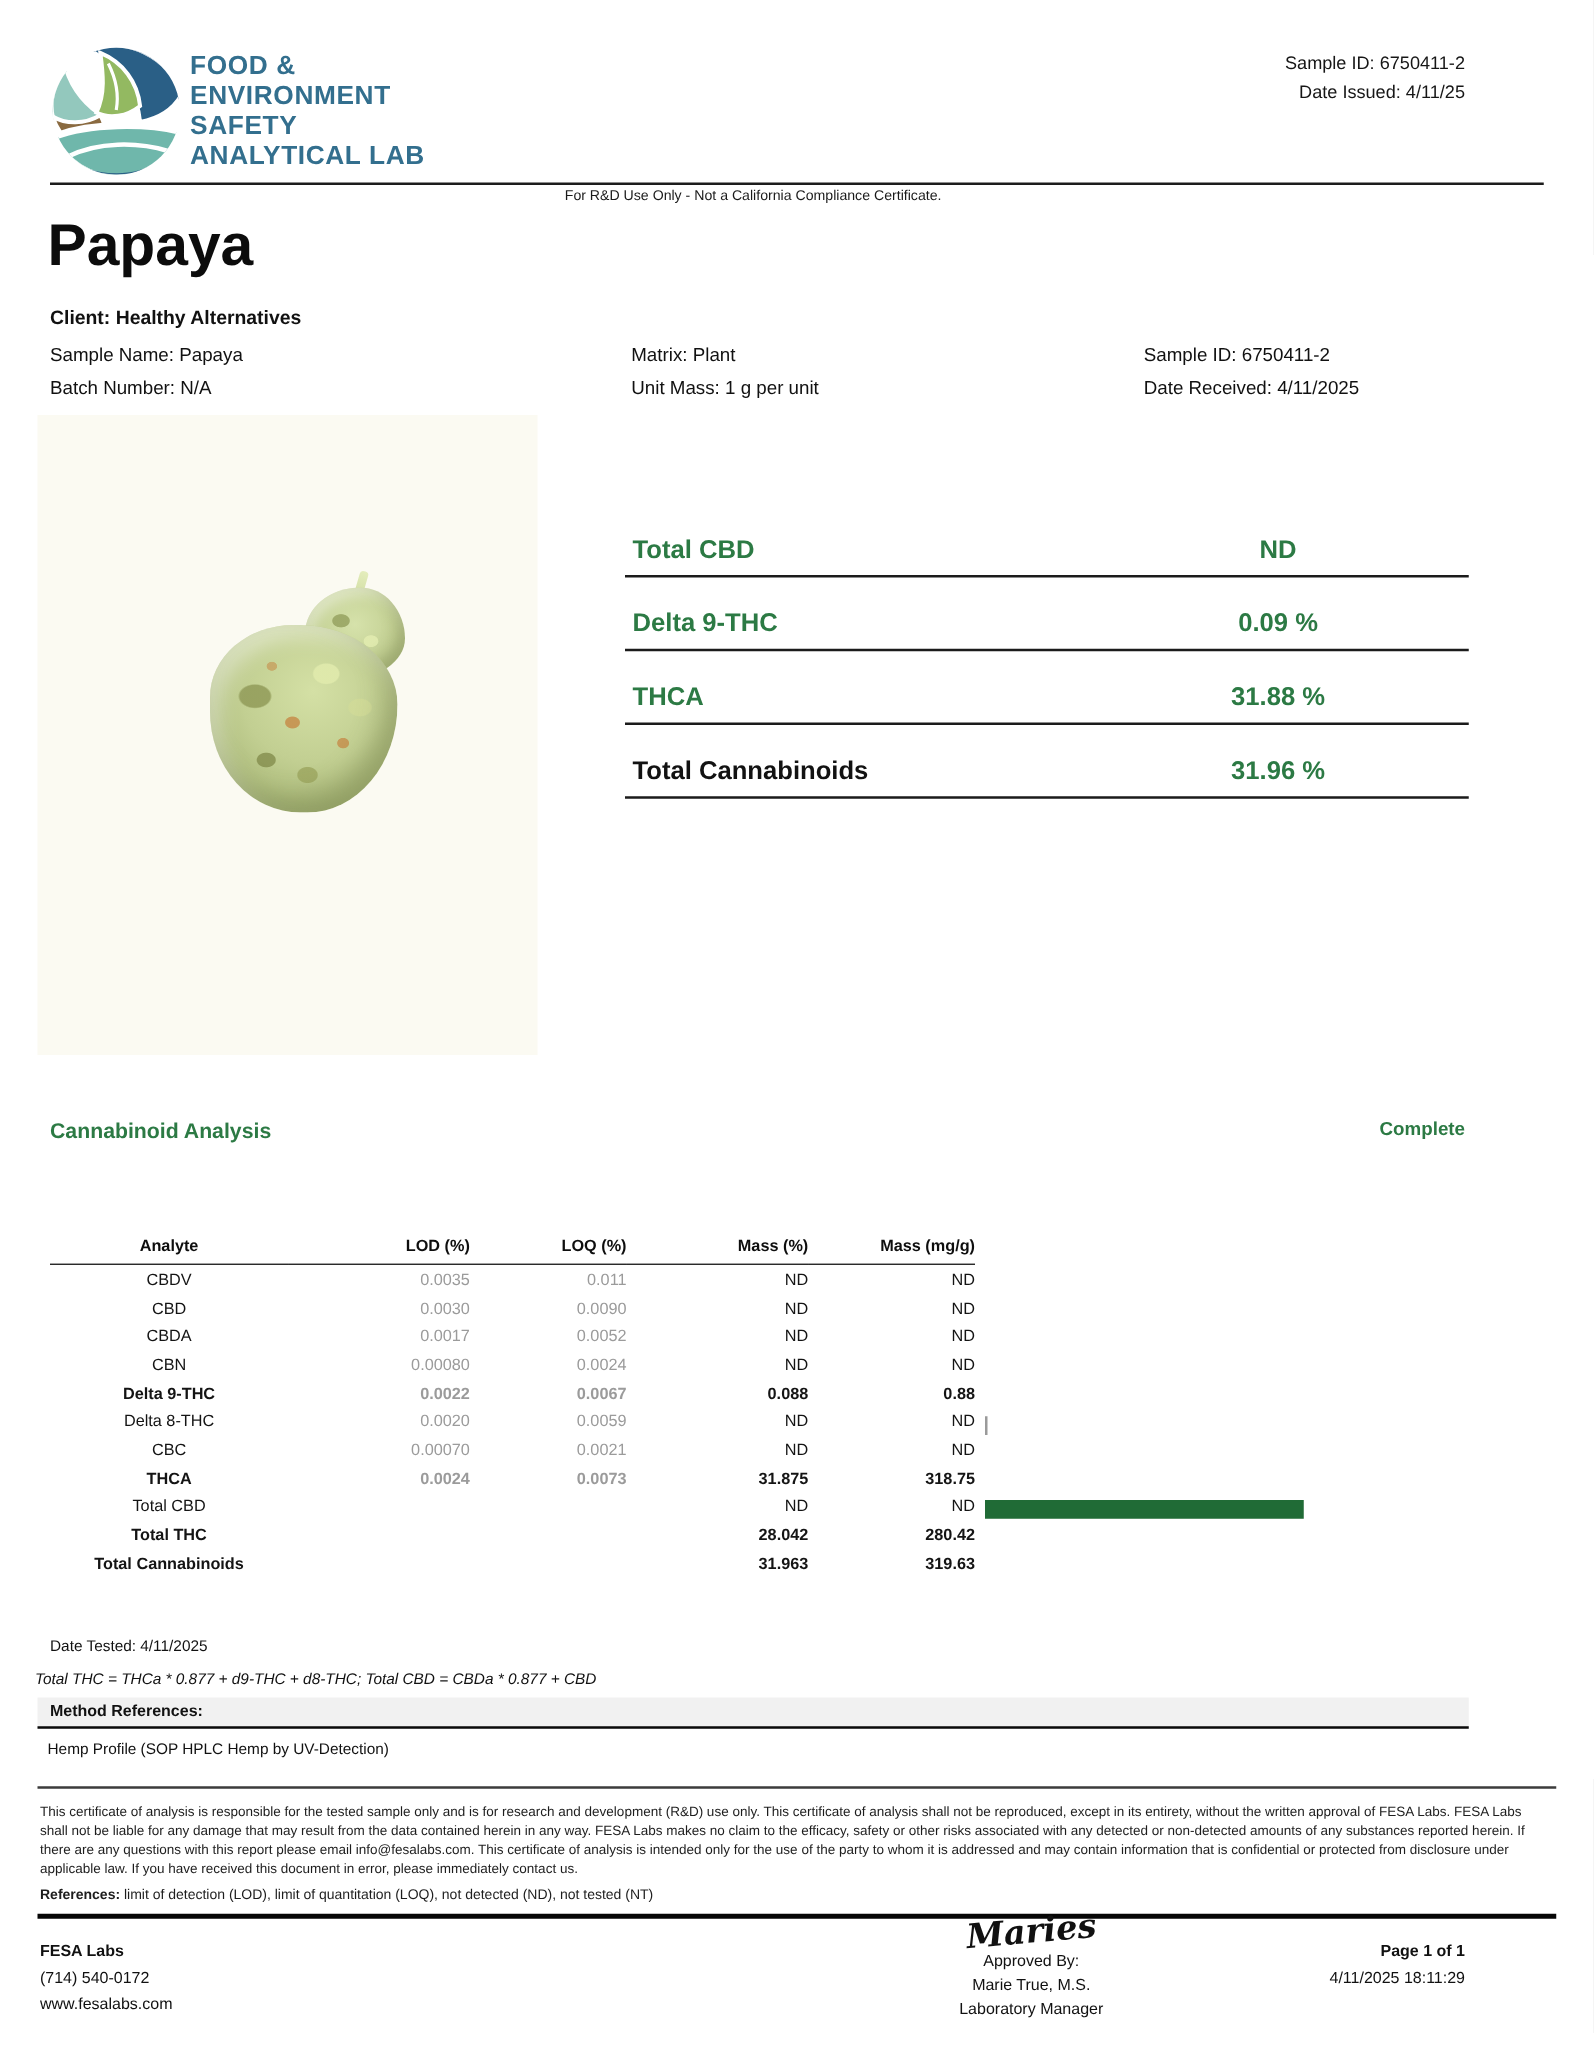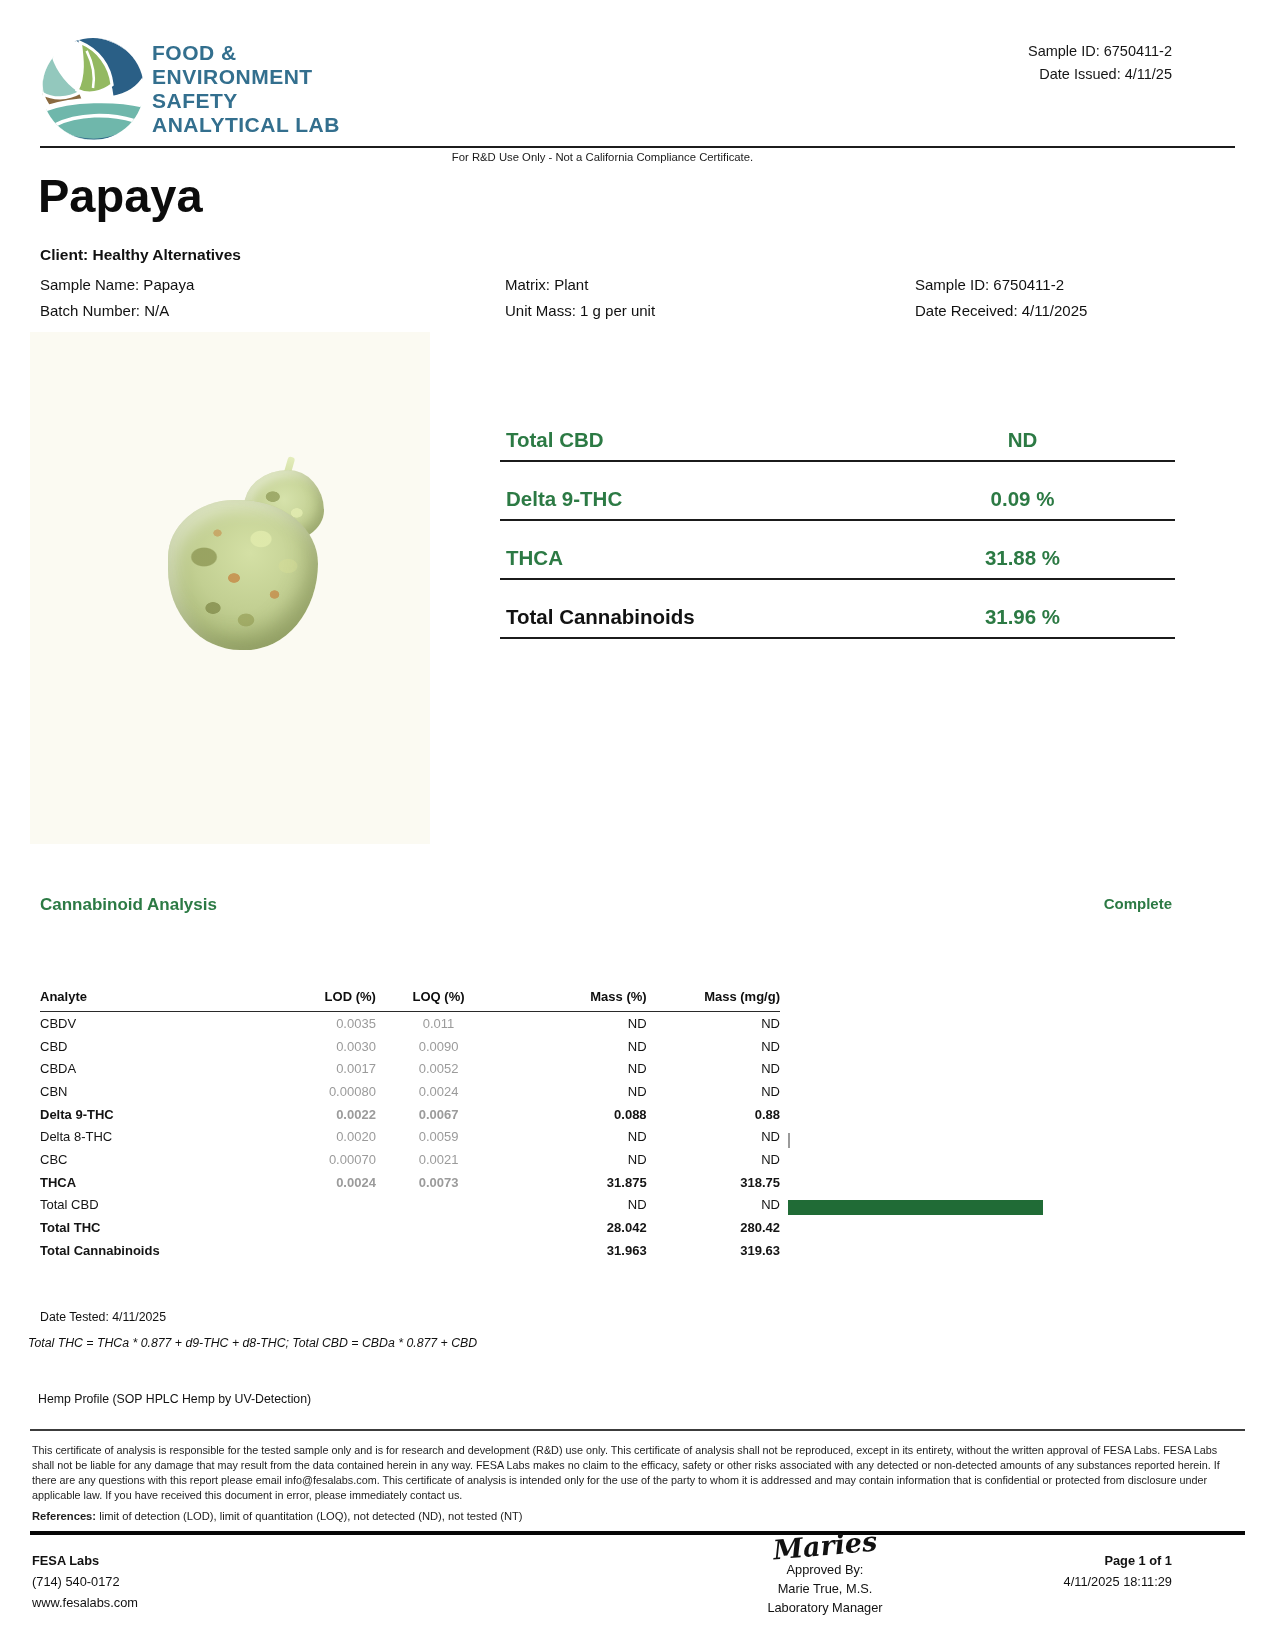--- a/index.html
+++ b/index.html
@@ -60,23 +60,23 @@
   
   .analysis-head{position:absolute;left:40px;right:103px;top:895px;display:flex;
                  justify-content:space-between;align-items:flex-start;}
   .analysis-title{font-size:17px;font-weight:bold;color:#2c7a44;}
   .analysis-status{font-size:15px;font-weight:bold;color:#2c7a44;}
 
   table.atable{position:absolute;left:40px;top:986px;width:740px;border-collapse:collapse;table-layout:fixed;}
   .atable th{font-size:13px;font-weight:bold;color:#0e0e0e;padding:0 0 5px 0;height:20px;
              border-bottom:1.6px solid #2a2a2a;}
   .atable td{font-size:13px;padding:0;height:22.7px;color:#141414;}
-  .col-analyte{width:190px;text-align:left;}
+  .col-analyte{width:190px;text-align:center;}
   .col-lod{width:145px;text-align:right;}
-  .col-loq{width:125px;text-align:center;}
+  .col-loq{width:125px;text-align:right;}
   .col-mass{width:145px;text-align:right;}
   .col-mg{width:133px;text-align:right;}
   td.col-lod,td.col-loq{color:#9b9b9b;}
   tr.bold td{font-weight:bold;}
 
   .bar{position:absolute;left:788px;height:15px;}
   .bar-d9{top:1133px;}
   .bar-thca{top:1200px;}
 
   .date-tested{position:absolute;left:40px;top:1310px;font-size:12.3px;}
@@ -278,20 +278,23 @@
         <td class="col-mg">319.63</td>
       </tr>
     </tbody>
   </table>
 
   <div class="bar bar-d9" style="width: 1.5px; background: rgb(154, 154, 154);"></div>
   <div class="bar bar-thca" style="width: 255px; background: rgb(32, 107, 54);"></div>
 
   <div class="date-tested">Date Tested: 4/11/2025</div>
   <div class="formula">Total THC = THCa * 0.877 + d9-THC + d8-THC; Total CBD = CBDa * 0.877 + CBD</div>
+  <div class="method-band">
+    <span>Method References:</span>
+  </div>
   <div class="method-ref">Hemp Profile (SOP HPLC Hemp by UV-Detection)</div>
 
   <div class="divider2"></div>
   <div class="disclaimer">This certificate of analysis is responsible for the tested sample only and is for research and development (R&amp;D) use only. This certificate of analysis shall not be reproduced, except in its entirety, without the written approval of FESA Labs. FESA Labs shall not be liable for any damage that may result from the data contained herein in any way. FESA Labs makes no claim to the efficacy, safety or other risks associated with any detected or non-detected amounts of any substances reported herein. If there are any questions with this report please email info@fesalabs.com. This certificate of analysis is intended only for the use of the party to whom it is addressed and may contain information that is confidential or protected from disclosure under applicable law. If you have received this document in error, please immediately contact us.</div>
   <div class="refs">
     <b>References:</b><span> limit of detection (LOD), limit of quantitation (LOQ), not detected (ND), not tested (NT)</span>
   </div>
   <div class="rule3"></div>
 
   <div class="foot-left">

